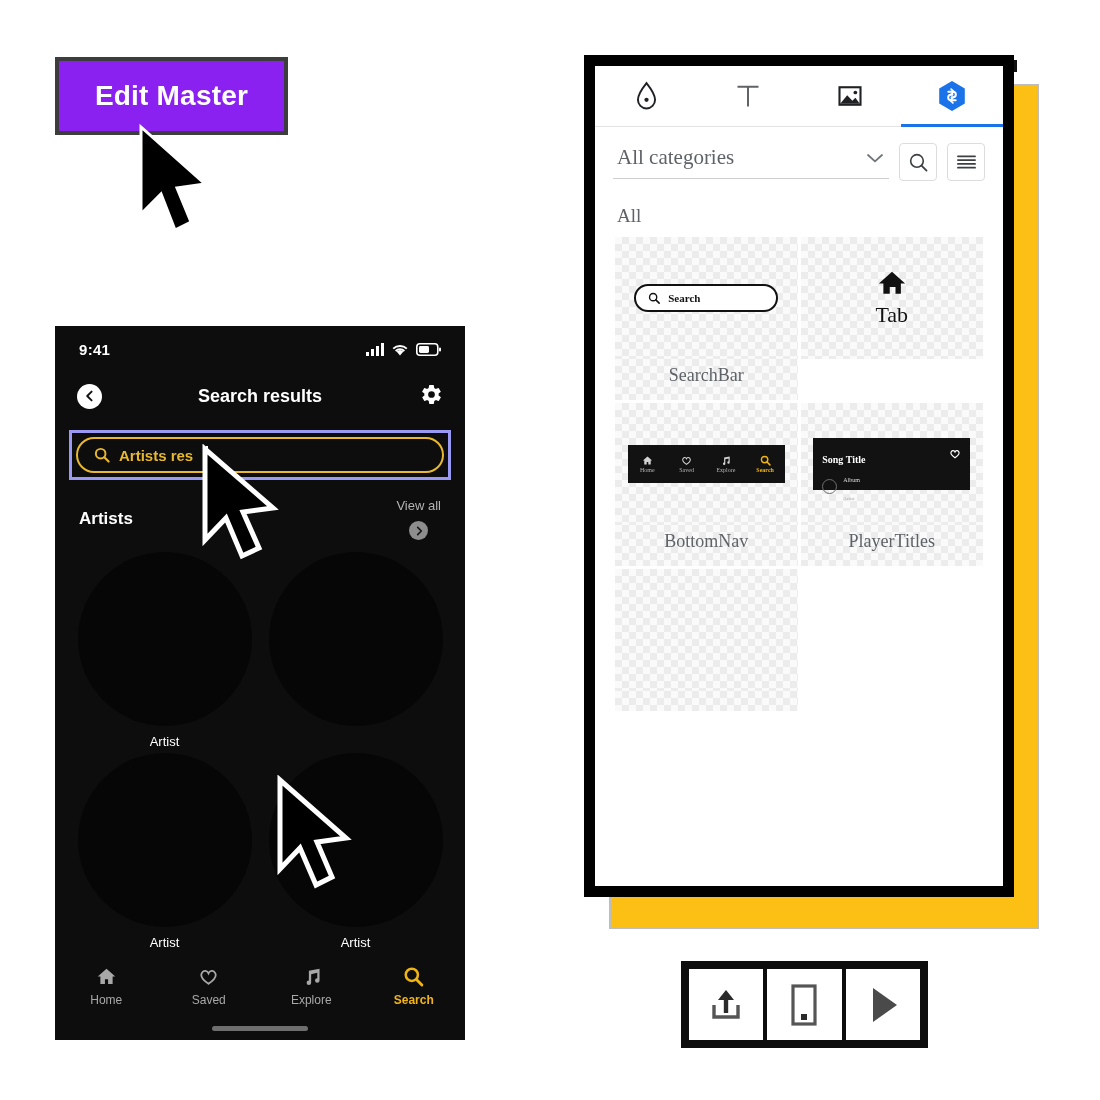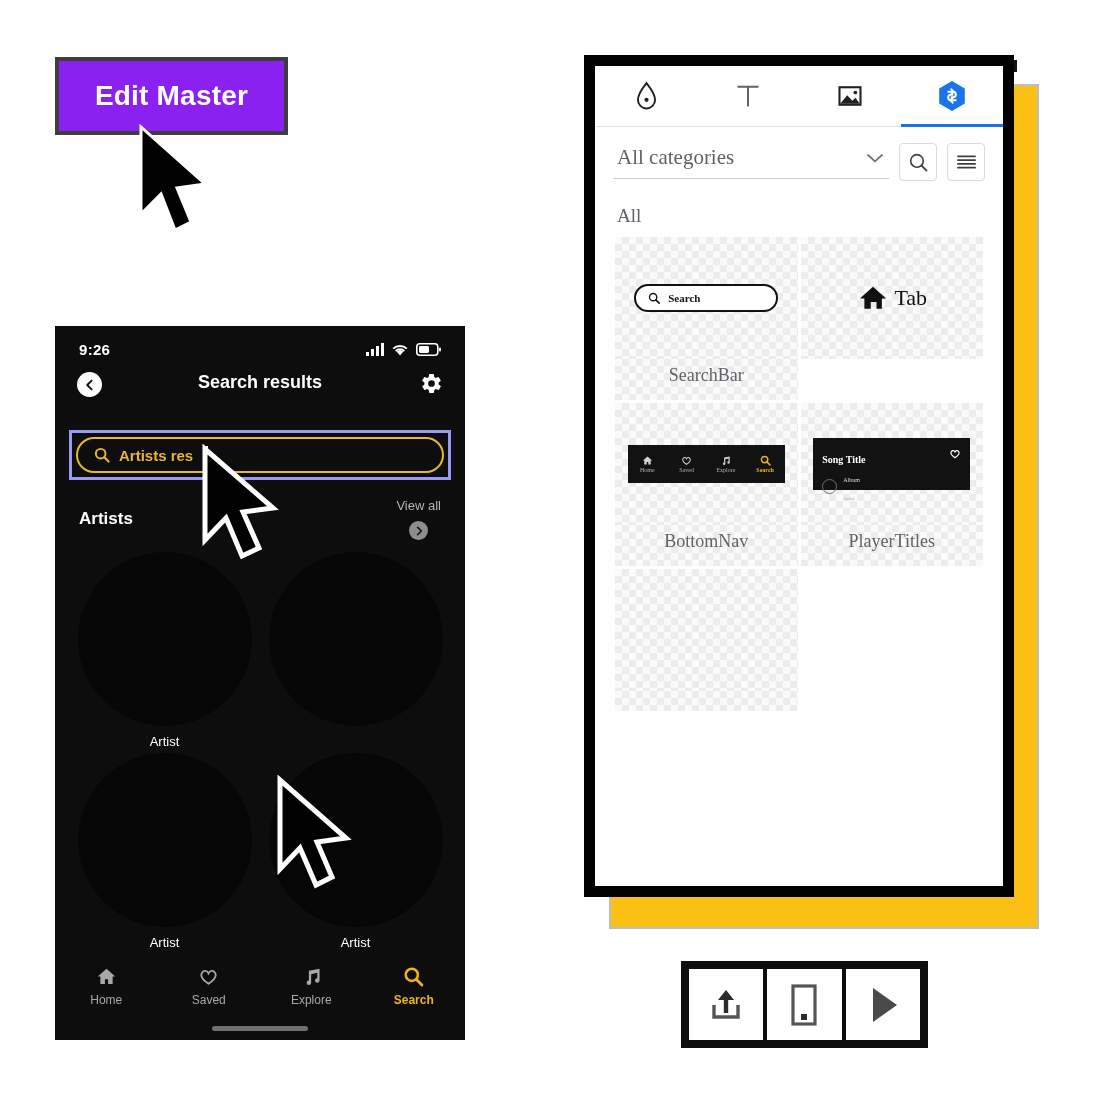--- a/index.html
+++ b/index.html
@@ -35,21 +35,21 @@
   }
   .statusbar {
     height: 46px; display: flex; align-items: center;
     justify-content: space-between; padding: 0 24px 0 24px;
     color: #ffffff;
   }
   .status-time { font-size: 15px; font-weight: bold; letter-spacing: .3px; }
   .status-icons { display: flex; align-items: flex-end; gap: 7px; }
 
   .phone-header {
-    height: 48px; display: flex; 
+    height: 48px; display: flex; align-items: center;
     padding: 0 22px; position: relative;
   }
   .back-circle {
     width: 25px; height: 25px; border-radius: 50%;
     background: #ffffff; display: flex; align-items: center; justify-content: center;
   }
   .phone-title {
     position: absolute; left: 0; right: 0; text-align: center;
     color: #ffffff; font-size: 18px; font-weight: bold;
   }
@@ -175,21 +175,21 @@
   }
   .comp-cell.plain .comp-thumb, .comp-cell.plain .comp-name { background-image: none; background-color: #ffffff; }
 
   
   .mini-searchbar {
     width: 144px; height: 28px; border: 2px solid #111; border-radius: 16px;
     display: flex; align-items: center; gap: 8px; padding: 0 12px;
     background: #ffffff;
   }
   .mini-searchbar span { font-size: 11px; font-weight: bold; color: #111; }
-  .mini-navtab { display: flex; flex-direction: row; align-items: center; gap: 4px; }
+  .mini-navtab { display: flex; flex-direction: column; align-items: center; gap: 4px; }
   .mini-navtab span { font-size: 22px; color: #111; }
   .mini-bottomnav {
     width: 157px; height: 38px; background: #121212; display: flex; align-items: center;
   }
   .mini-nav-item { flex: 1; display: flex; flex-direction: column; align-items: center; gap: 1px; }
   .mini-nav-item span { font-size: 6px; color: #b4b4b4; }
   .mini-nav-item.active span { color: #f0b418; font-weight: bold; }
   .avatar-circle {
     width: 96px; height: 96px; border-radius: 50%; overflow: hidden;
   }
@@ -230,21 +230,21 @@
 
   <div class="edit-master-wrap">
     <div class="edit-master-btn">Edit Master</div>
   </div>
   <svg class="cursor-svg" style="left:133px; top:122px;" width="90" height="115" viewBox="0 0 90 115">
     <path d="M8 5 L8 92 L28 72 L42 108 L58 100 L44 66 L72 62 Z" fill="#000000" stroke="#ffffff" stroke-width="3"></path>
   </svg>
 
   <div class="phone">
     <div class="statusbar">
-      <div class="status-time">9:26</div>
+      <div class="status-time">9:41</div>
       <div class="status-icons">
         <svg width="18" height="13" viewBox="0 0 18 13">
           <rect x="0" y="9" width="3" height="4" fill="#fff"></rect>
             <rect x="5" y="6" width="3" height="7" fill="#fff"></rect>
           <rect x="10" y="3" width="3" height="10" fill="#fff"></rect>
             <rect x="15" y="0" width="3" height="13" fill="#fff"></rect>
         </svg>
         <svg width="18" height="13" viewBox="0 0 18 13">
           <path d="M9 12.5 L5.6 8.6 a5 5 0 0 1 6.8 0 Z" fill="#fff"></path>
           <path d="M2.2 5.6 a10 10 0 0 1 13.6 0" stroke="#fff" stroke-width="1.9" fill="none"></path>

